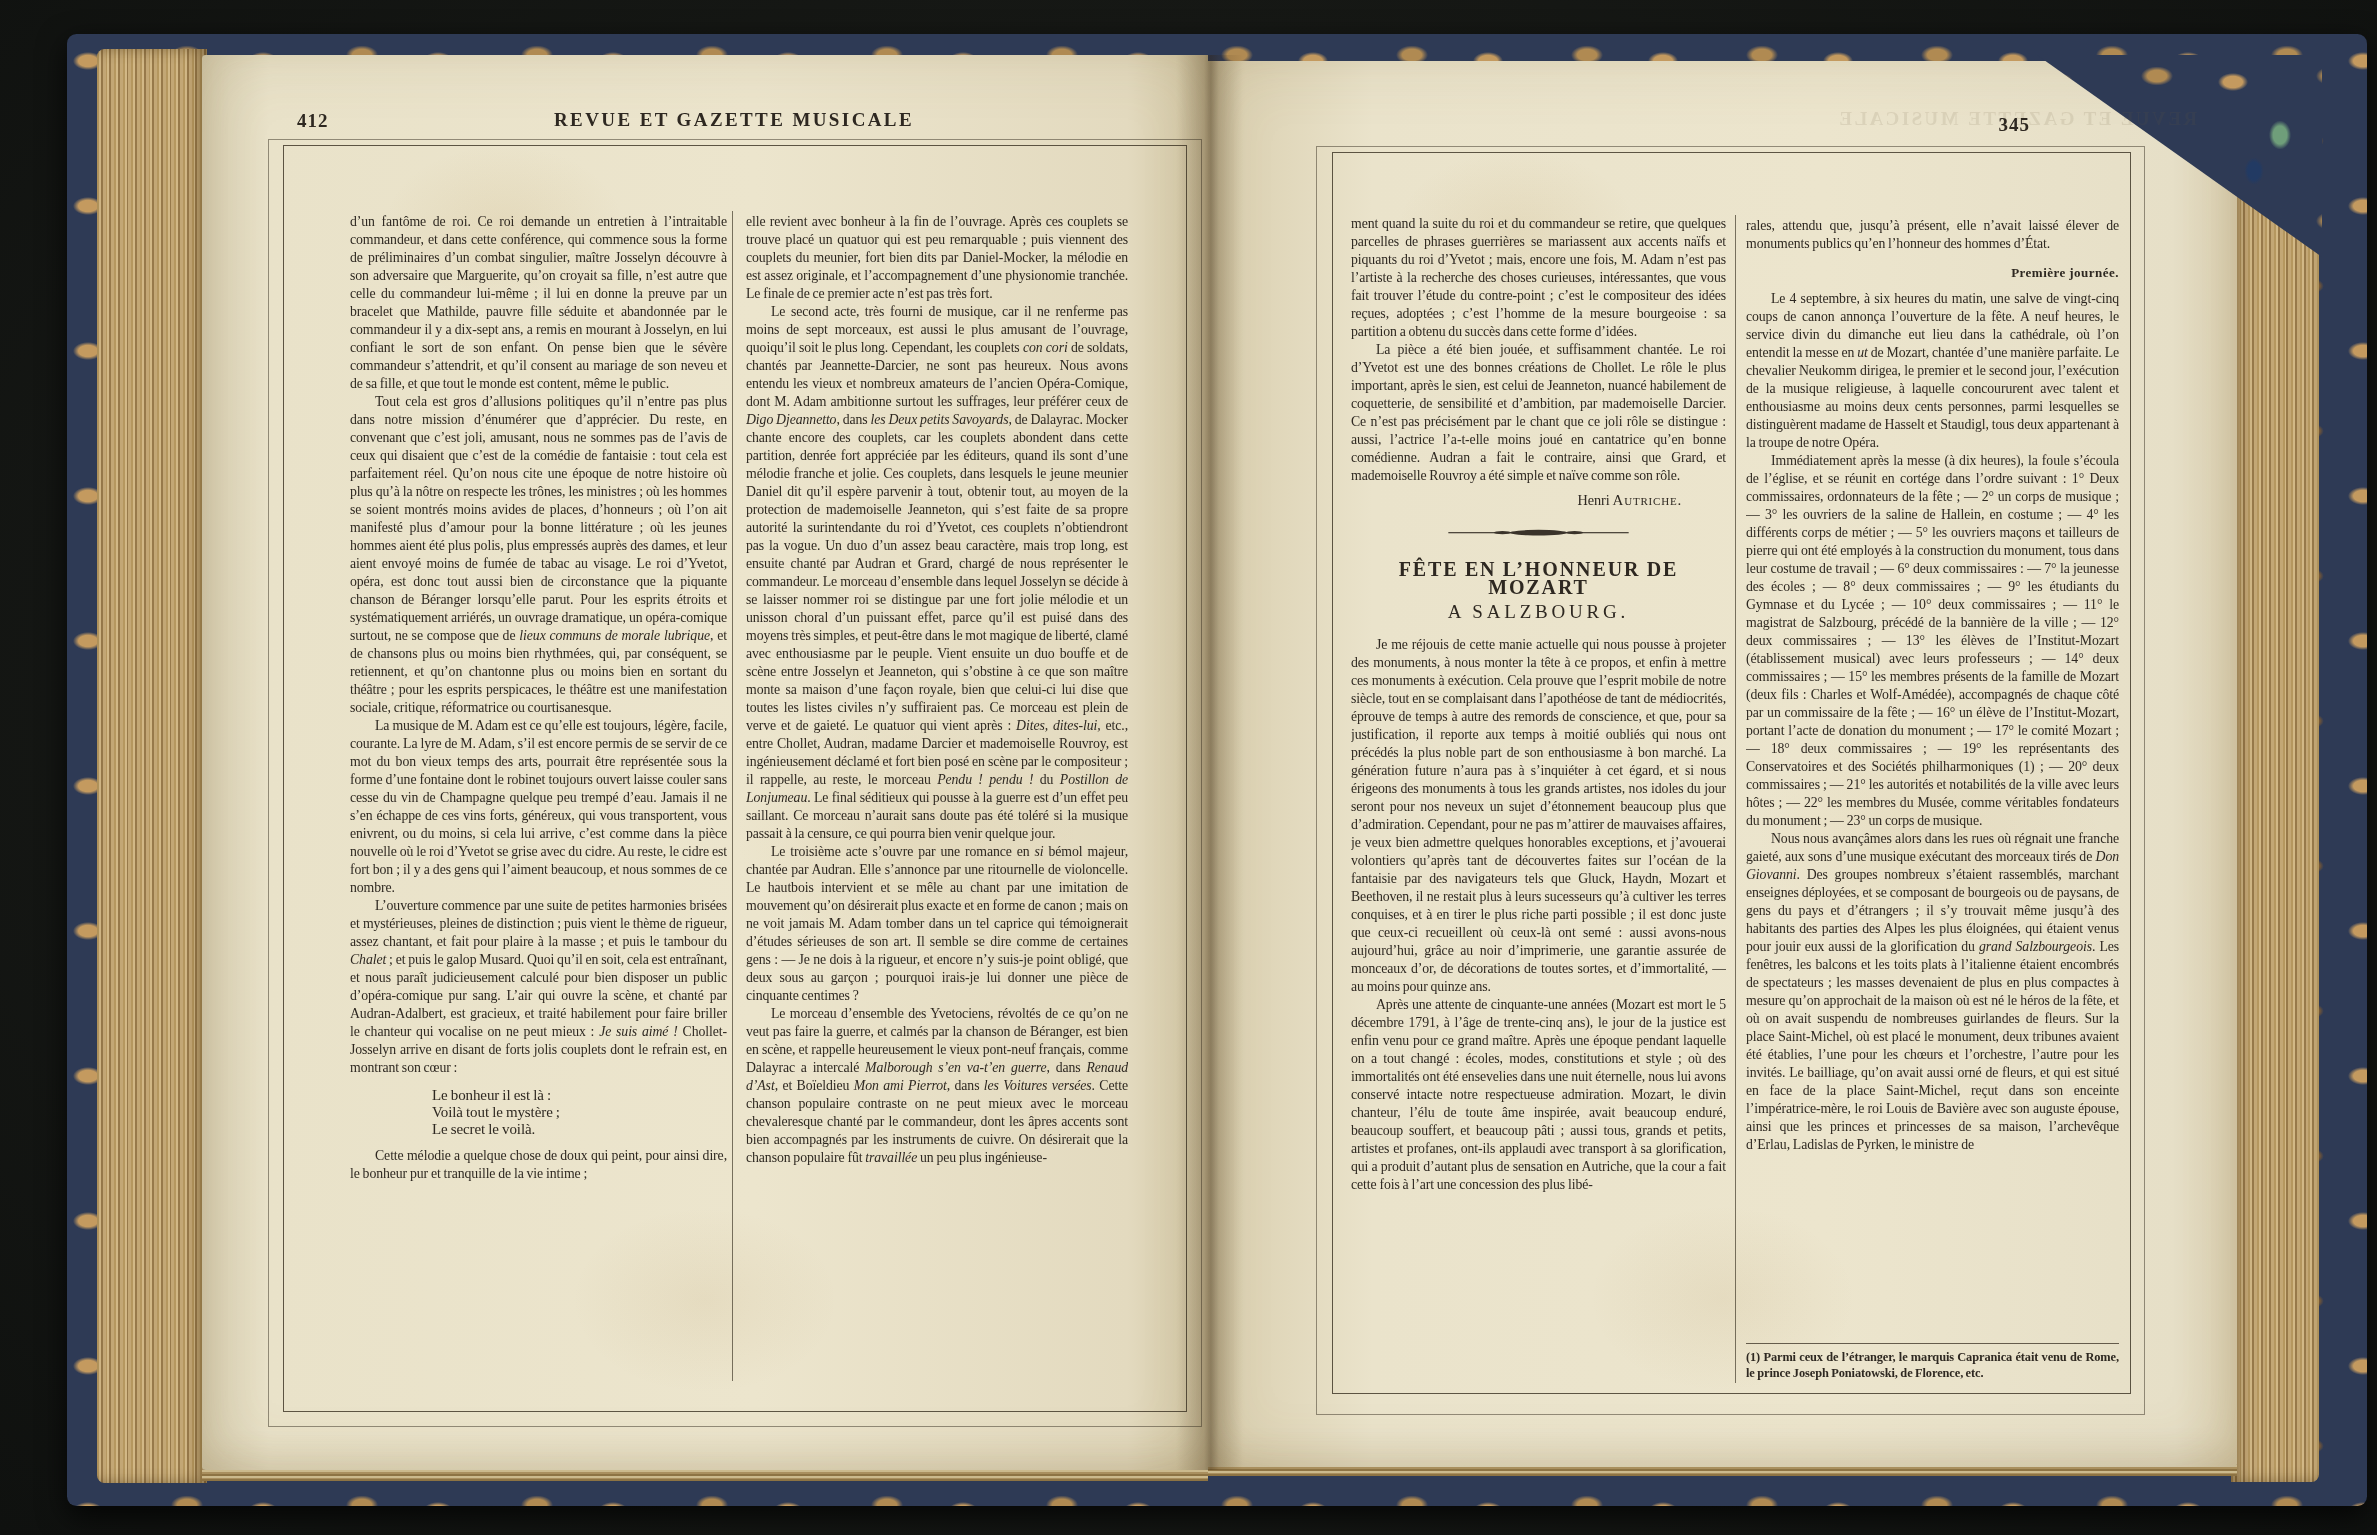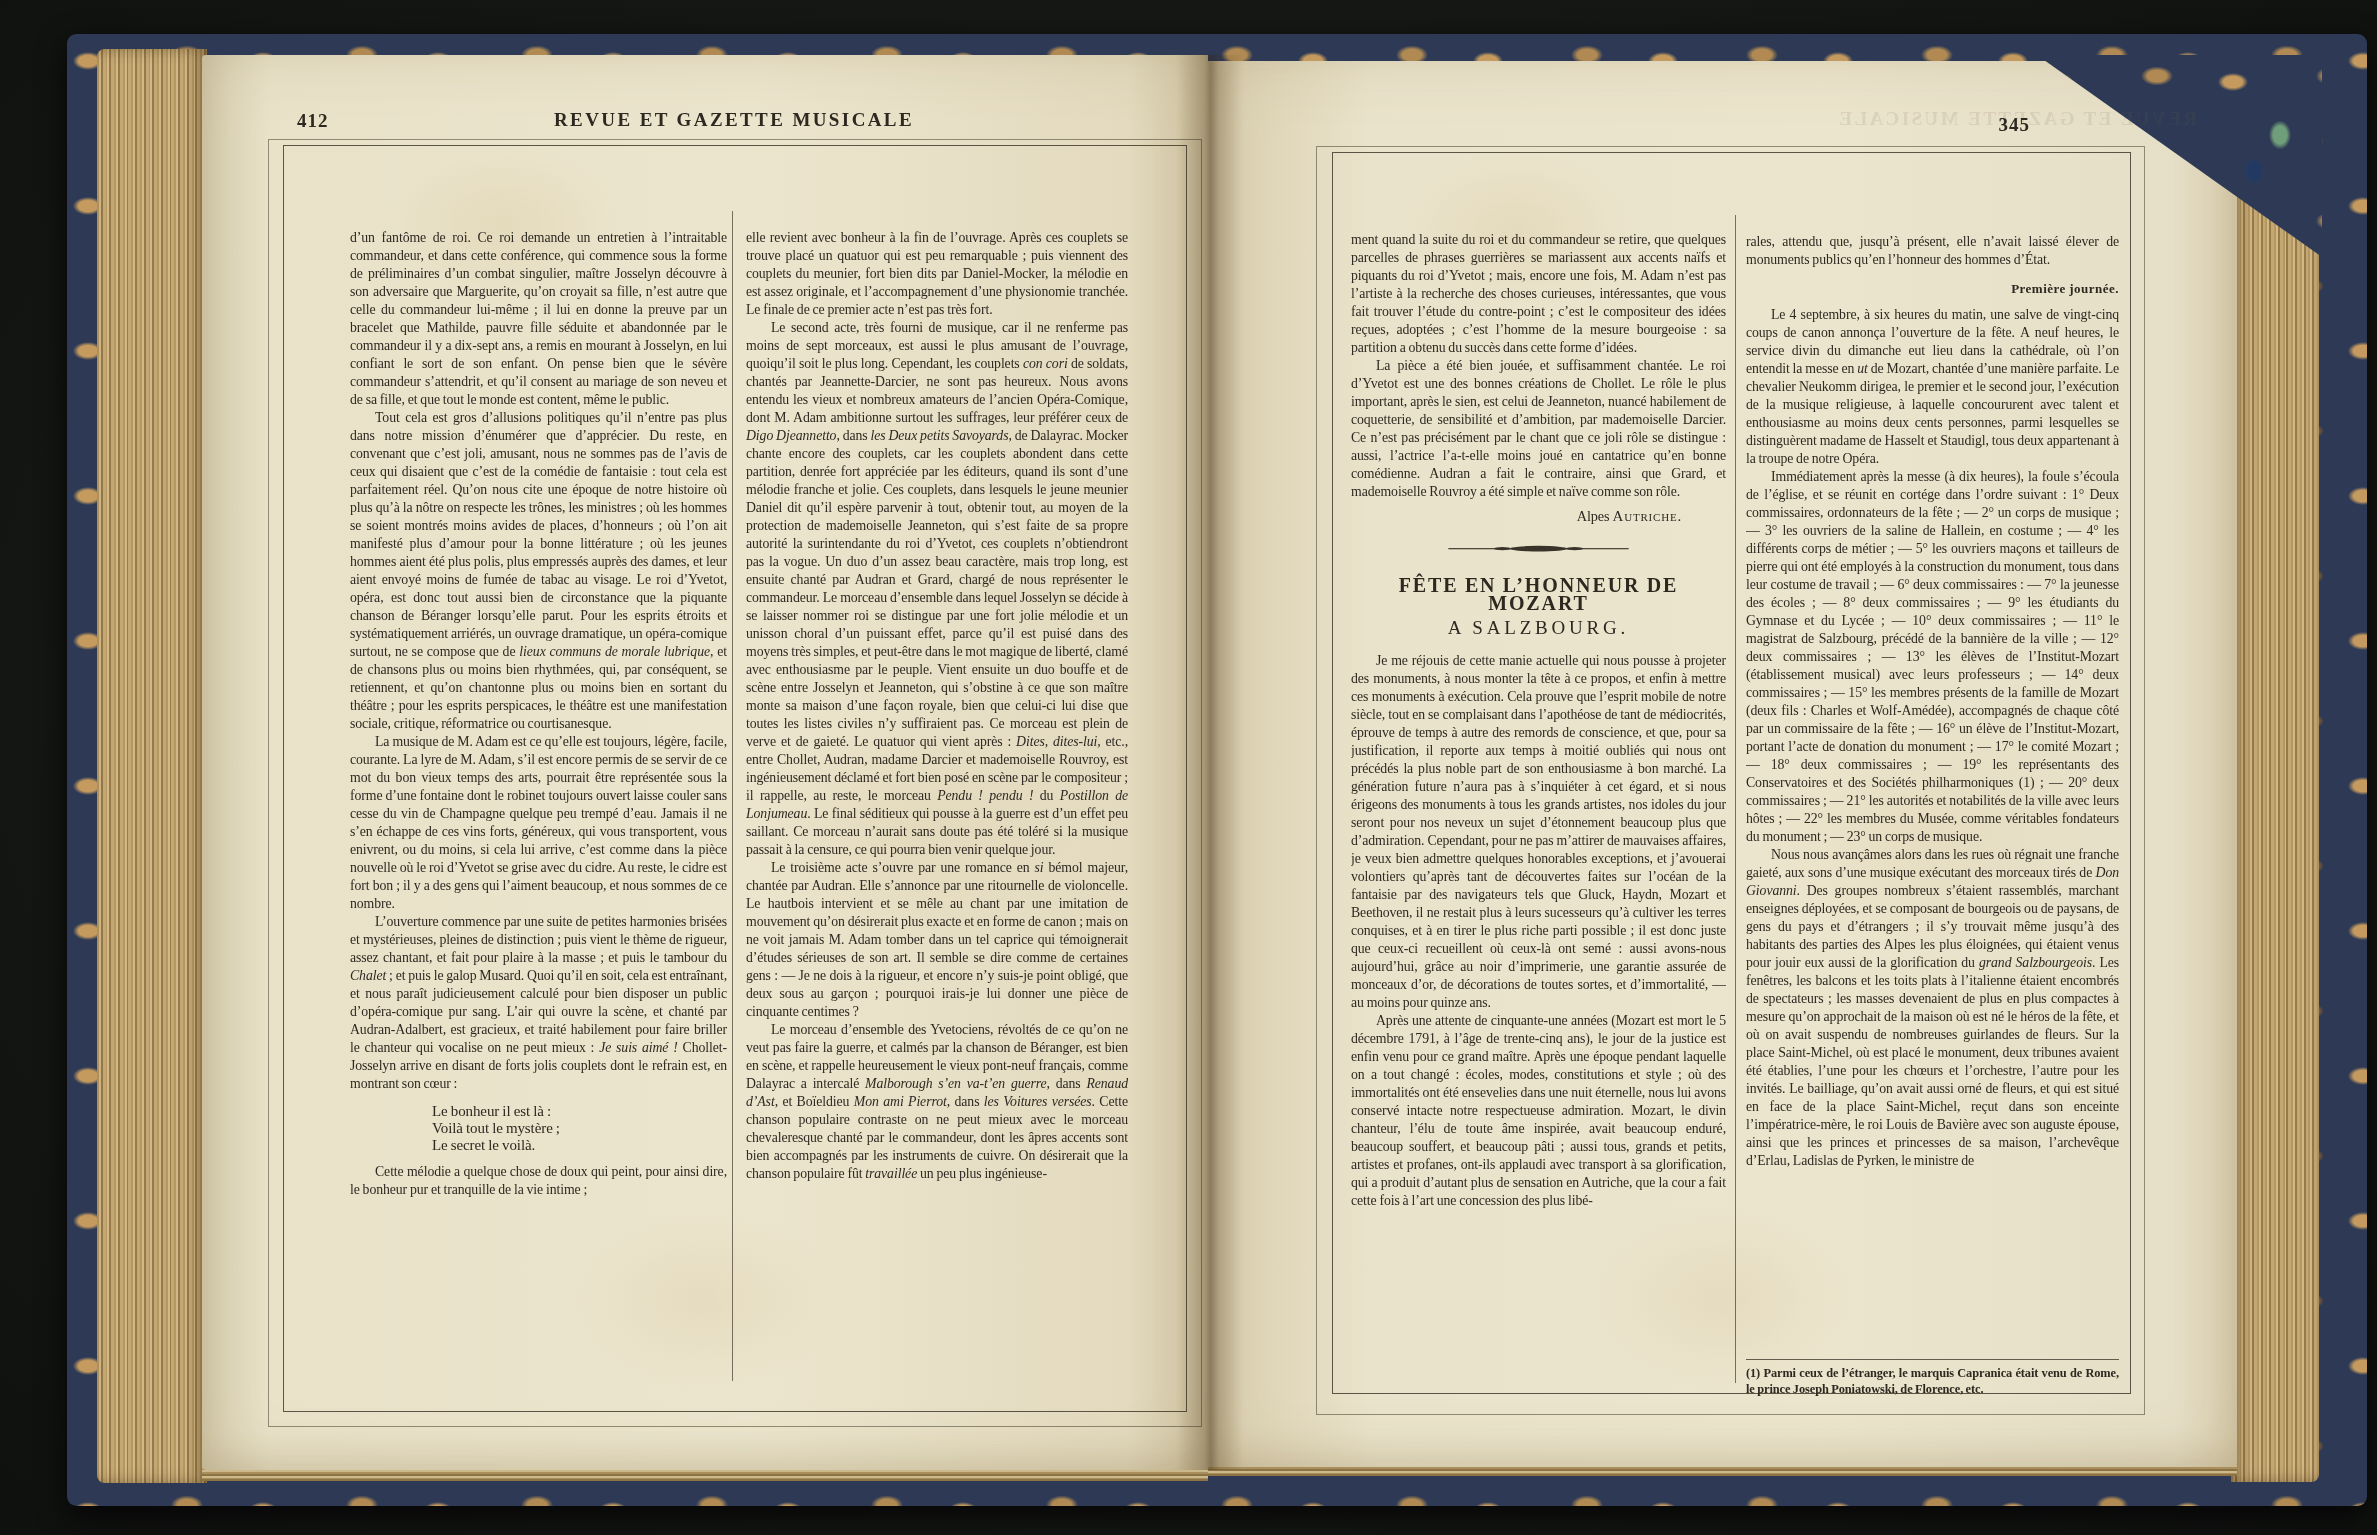--- a/index.html
+++ b/index.html
@@ -68,21 +68,21 @@
   .ghost{position:absolute;left:1760px;top:108px;width:514px;text-align:center;
     transform:scaleX(-1);opacity:.12;color:#6b5b3e;font-weight:bold;letter-spacing:2.4px;
     font-size:19px;filter:blur(0.7px);pointer-events:none;}
   
   .colrule{position:absolute;width:1px;background:rgba(56,47,33,.65);}
   .cr-left{left:732px;top:211px;height:1170px;}
   .cr-right{left:1735px;top:215px;height:1168px;}
   
   .col{position:absolute;display:flex;flex-direction:column;overflow:hidden;
     color:#2e2821;font-size:13.8px;line-height:18px;text-align:justify;
-    letter-spacing:-0.1px;word-spacing:-0.5px;margin-top:16px;}
+    letter-spacing:-0.1px;word-spacing:-0.5px;}
   .col-l1{left:350px;top:213px;width:377px;height:1172px;}
   .col-l2{left:746px;top:213px;width:382px;height:1172px;}
   .col-r1{left:1351px;top:215px;width:375px;height:1170px;}
   .col-r2{left:1746px;top:217px;width:373px;height:1168px;}
   .para{margin:0;text-indent:25px;}
   .para.noindent{text-indent:0;}
   .it{font-style:italic;}
   .sc{font-variant:small-caps;letter-spacing:0.8px;font-size:15px;}
   .verse{margin:9.5px 0 9.5px 82px;font-size:15px;line-height:17px;text-align:left;}
   .art-title{margin:21px 0 7.6px;text-align:center;font-weight:bold;font-size:20px;letter-spacing:1.9px;text-indent:0;}
@@ -135,21 +135,21 @@
     </div>
   <div class="col col-l2">
       <p class="para noindent"><span>elle revient avec bonheur à la fin de l’ouvrage. Après ces couplets se trouve placé un quatuor qui est peu remarquable&nbsp;; puis viennent des couplets du meunier, fort bien dits par Daniel-Mocker, la mélodie en est assez originale, et l’accompagnement d’une physionomie tranchée. Le finale de ce premier acte n’est pas très fort.</span></p>
       <p class="para"><span>Le second acte, très fourni de musique, car il ne renferme pas moins de sept morceaux, est aussi le plus amusant de l’ouvrage, quoiqu’il soit le plus long. Cependant, les couplets </span><span class="it ">con cori</span><span> de soldats, chantés par Jeannette-Darcier, ne sont pas heureux. Nous avons entendu les vieux et nombreux amateurs de l’ancien Opéra-Comique, dont M. Adam ambitionne surtout les suffrages, leur préférer ceux de </span><span class="it ">Digo Djeannetto</span><span>, dans </span><span class="it ">les Deux petits Savoyards</span><span>, de Dalayrac. Mocker chante encore des couplets, car les couplets abondent dans cette partition, denrée fort appréciée par les éditeurs, quand ils sont d’une mélodie franche et jolie. Ces couplets, dans lesquels le jeune meunier Daniel dit qu’il espère parvenir à tout, obtenir tout, au moyen de la protection de mademoiselle Jeanneton, qui s’est faite de sa propre autorité la surintendante du roi d’Yvetot, ces couplets n’obtiendront pas la vogue. Un duo d’un assez beau caractère, mais trop long, est ensuite chanté par Audran et Grard, chargé de nous représenter le commandeur. Le morceau d’ensemble dans lequel Josselyn se décide à se laisser nommer roi se distingue par une fort jolie mélodie et un unisson choral d’un puissant effet, parce qu’il est puisé dans des moyens très simples, et peut-être dans le mot magique de liberté, clamé avec enthousiasme par le peuple. Vient ensuite un duo bouffe et de scène entre Josselyn et Jeanneton, qui s’obstine à ce que son maître monte sa maison d’une façon royale, bien que celui-ci lui dise que toutes les listes civiles n’y suffiraient pas. Ce morceau est plein de verve et de gaieté. Le quatuor qui vient après&nbsp;: </span><span class="it ">Dites, dites-lui,</span><span> etc., entre Chollet, Audran, madame Darcier et mademoiselle Rouvroy, est ingénieusement déclamé et fort bien posé en scène par le compositeur&nbsp;; il rappelle, au reste, le morceau </span><span class="it ">Pendu&nbsp;! pendu&nbsp;!</span><span> du </span><span class="it ">Postillon de Lonjumeau</span><span>. Le final séditieux qui pousse à la guerre est d’un effet peu saillant. Ce morceau n’aurait sans doute pas été toléré si la musique passait à la censure, ce qui pourra bien venir quelque jour.</span></p>
       <p class="para"><span>Le troisième acte s’ouvre par une romance en </span><span class="it ">si</span><span> bémol majeur, chantée par Audran. Elle s’annonce par une ritournelle de violoncelle. Le hautbois intervient et se mêle au chant par une imitation de mouvement qu’on désirerait plus exacte et en forme de canon&nbsp;; mais on ne voit jamais M. Adam tomber dans un tel caprice qui témoignerait d’études sérieuses de son art. Il semble se dire comme de certaines gens&nbsp;: — Je ne dois à la rigueur, et encore n’y suis-je point obligé, que deux sous au garçon&nbsp;; pourquoi irais-je lui donner une pièce de cinquante centimes&nbsp;?</span></p>
       <p class="para"><span>Le morceau d’ensemble des Yvetociens, révoltés de ce qu’on ne veut pas faire la guerre, et calmés par la chanson de Béranger, est bien en scène, et rappelle heureusement le vieux pont-neuf français, comme Dalayrac a intercalé </span><span class="it ">Malborough s’en va-t’en guerre</span><span>, dans </span><span class="it ">Renaud d’Ast</span><span>, et Boïeldieu </span><span class="it ">Mon ami Pierrot</span><span>, dans </span><span class="it ">les Voitures versées</span><span>. Cette chanson populaire contraste on ne peut mieux avec le morceau chevaleresque chanté par le commandeur, dont les âpres accents sont bien accompagnés par les instruments de cuivre. On désirerait que la chanson populaire fût </span><span class="it ">travaillée</span><span> un peu plus ingénieuse-</span></p>
     </div>
   <div class="col col-r1">
       <p class="para noindent"><span>ment quand la suite du roi et du commandeur se retire, que quelques parcelles de phrases guerrières se mariassent aux accents naïfs et piquants du roi d’Yvetot&nbsp;; mais, encore une fois, M. Adam n’est pas l’artiste à la recherche des choses curieuses, intéressantes, que vous fait trouver l’étude du contre-point&nbsp;; c’est le compositeur des idées reçues, adoptées&nbsp;; c’est l’homme de la mesure bourgeoise&nbsp;: sa partition a obtenu du succès dans cette forme d’idées.</span></p>
       <p class="para"><span>La pièce a été bien jouée, et suffisamment chantée. Le roi d’Yvetot est une des bonnes créations de Chollet. Le rôle le plus important, après le sien, est celui de Jeanneton, nuancé habilement de coquetterie, de sensibilité et d’ambition, par mademoiselle Darcier. Ce n’est pas précisément par le chant que ce joli rôle se distingue&nbsp;: aussi, l’actrice l’a-t-elle moins joué en cantatrice qu’en bonne comédienne. Audran a fait le contraire, ainsi que Grard, et mademoiselle Rouvroy a été simple et naïve comme son rôle.</span></p>
-      <div class="signature"><span>Alpes </span><span class="sc">Autriche.</span></div>
+      <div class="signature"><span>Henri </span><span class="sc">Autriche.</span></div>
       <div class="ornament"><svg width="181" height="11.4" viewBox="0 0 190 12">
           <rect x="0" y="5.4" width="190" height="1.2" fill="#3a332a"></rect>
           <ellipse cx="95" cy="6" rx="30" ry="3" fill="#3a332a"></ellipse>
           <ellipse cx="57" cy="6" rx="9" ry="1.7" fill="#3a332a"></ellipse>
           <ellipse cx="133" cy="6" rx="9" ry="1.7" fill="#3a332a"></ellipse>
         </svg></div>
       <div class="art-title">FÊTE EN L’HONNEUR DE MOZART</div>
       <div class="art-sub">A SALZBOURG.</div>
       <p class="para"><span>Je me réjouis de cette manie actuelle qui nous pousse à projeter des monuments, à nous monter la tête à ce propos, et enfin à mettre ces monuments à exécution. Cela prouve que l’esprit mobile de notre siècle, tout en se complaisant dans l’apothéose de tant de médiocrités, éprouve de temps à autre des remords de conscience, et que, pour sa justification, il reporte aux temps à moitié oubliés qui nous ont précédés la plus noble part de son enthousiasme à bon marché. La génération future n’aura pas à s’inquiéter à cet égard, et si nous érigeons des monuments à tous les grands artistes, nos idoles du jour seront pour nos neveux un sujet d’étonnement beaucoup plus que d’admiration. Cependant, pour ne pas m’attirer de mauvaises affaires, je veux bien admettre quelques honorables exceptions, et j’avouerai volontiers qu’après tant de découvertes faites sur l’océan de la fantaisie par des navigateurs tels que Gluck, Haydn, Mozart et Beethoven, il ne restait plus à leurs sucesseurs qu’à cultiver les terres conquises, et à en tirer le plus riche parti possible&nbsp;; il est donc juste que ceux-ci recueillent où ceux-là ont semé&nbsp;: aussi avons-nous aujourd’hui, grâce au noir d’imprimerie, une garantie assurée de monceaux d’or, de décorations de toutes sortes, et d’immortalité, — au moins pour quinze ans.</span></p>
       <p class="para"><span>Après une attente de cinquante-une années (Mozart est mort le 5 décembre 1791, à l’âge de trente-cinq ans), le jour de la justice est enfin venu pour ce grand maître. Après une époque pendant laquelle on a tout changé&nbsp;: écoles, modes, constitutions et style&nbsp;; où des immortalités ont été ensevelies dans une nuit éternelle, nous lui avons conservé intacte notre respectueuse admiration. Mozart, le divin chanteur, l’élu de toute âme inspirée, avait beaucoup enduré, beaucoup souffert, et beaucoup pâti&nbsp;; aussi tous, grands et petits, artistes et profanes, ont-ils applaudi avec transport à sa glorification, qui a produit d’autant plus de sensation en Autriche, que la cour a fait cette fois à l’art une concession des plus libé-</span></p>

